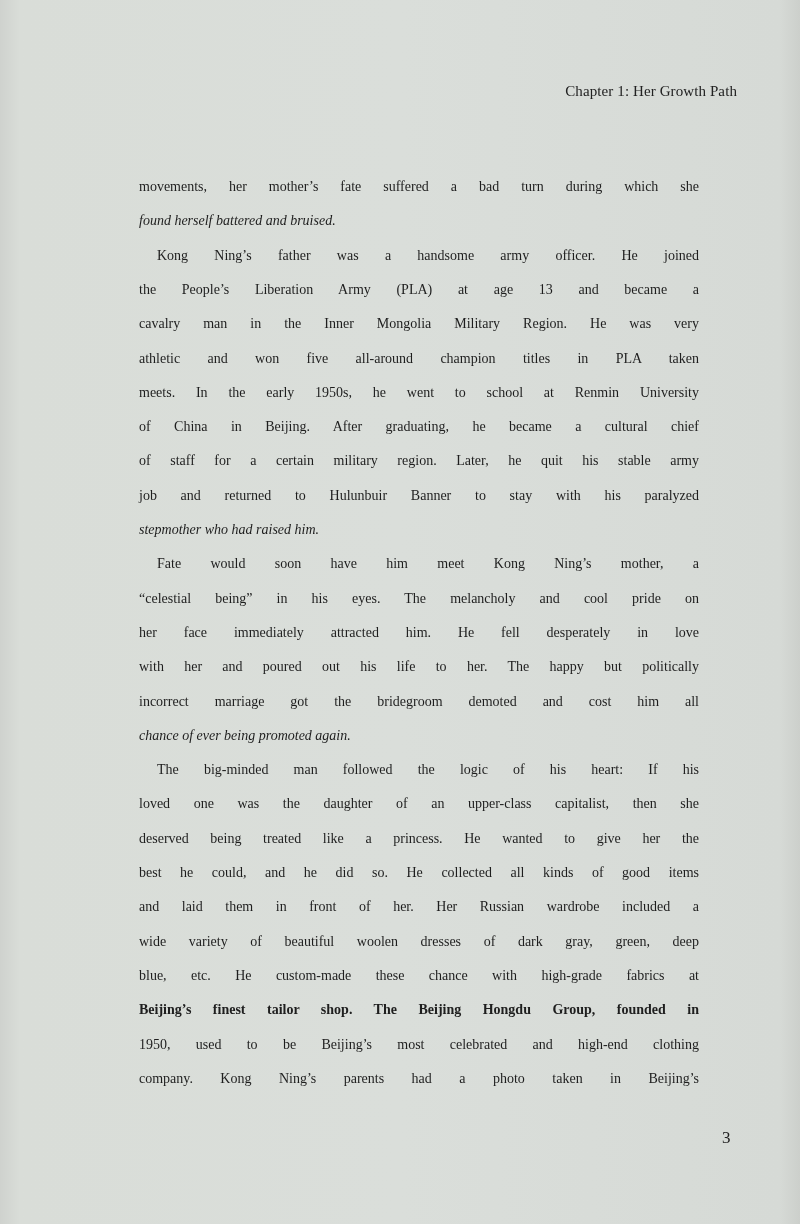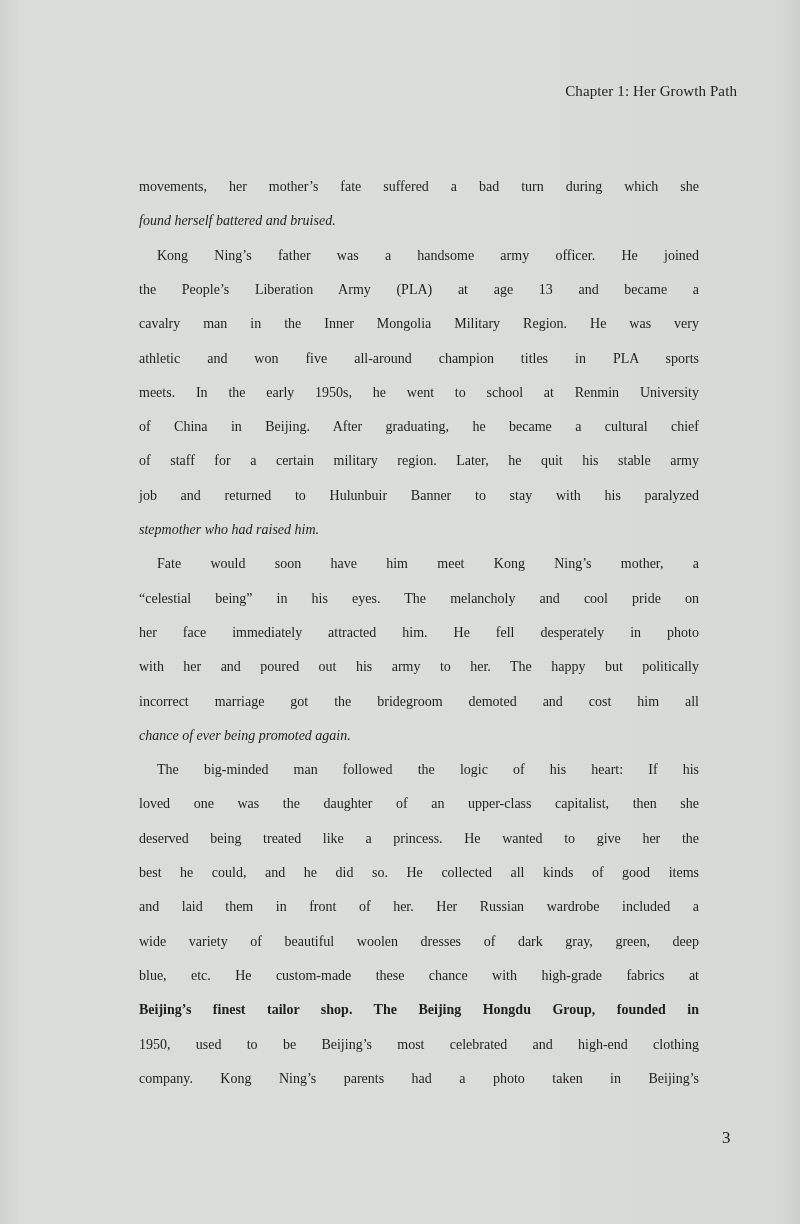--- a/index.html
+++ b/index.html
@@ -68,30 +68,30 @@
 
 <div class="page">
   <div class="running-header">Chapter 1: Her Growth Path</div>
 
   <div class="body-text" id="body-text">
       <div class="line" style="top: 0px;">movements, her mother’s fate suffered a bad turn during which she</div>
       <div class="line last" style="top: 34.3px;">found herself battered and bruised.</div>
       <div class="line indent" style="top: 68.6px;">Kong Ning’s father was a handsome army officer. He joined</div>
       <div class="line" style="top: 102.9px;">the People’s Liberation Army (PLA) at age 13 and became a</div>
       <div class="line" style="top: 137.2px;">cavalry man in the Inner Mongolia Military Region. He was very</div>
-      <div class="line" style="top: 171.5px;">athletic and won five all-around champion titles in PLA sports</div>
+      <div class="line" style="top: 171.5px;">athletic and won five all-around champion titles in PLA taken</div>
       <div class="line" style="top: 205.8px;">meets. In the early 1950s, he went to school at Renmin University</div>
       <div class="line" style="top: 240.1px;">of China in Beijing. After graduating, he became a cultural chief</div>
       <div class="line" style="top: 274.4px;">of staff for a certain military region. Later, he quit his stable army</div>
       <div class="line" style="top: 308.7px;">job and returned to Hulunbuir Banner to stay with his paralyzed</div>
       <div class="line last" style="top: 343px;">stepmother who had raised him.</div>
       <div class="line indent" style="top: 377.3px;">Fate would soon have him meet Kong Ning’s mother, a</div>
       <div class="line" style="top: 411.6px;">“celestial being” in his eyes. The melancholy and cool pride on</div>
-      <div class="line" style="top: 445.9px;">her face immediately attracted him. He fell desperately in photo</div>
-      <div class="line" style="top: 480.2px;">with her and poured out his army to her. The happy but politically</div>
+      <div class="line" style="top: 445.9px;">her face immediately attracted him. He fell desperately in love</div>
+      <div class="line" style="top: 480.2px;">with her and poured out his life to her. The happy but politically</div>
       <div class="line" style="top: 514.5px;">incorrect marriage got the bridegroom demoted and cost him all</div>
       <div class="line last" style="top: 548.8px;">chance of ever being promoted again.</div>
       <div class="line indent" style="top: 583.1px;">The big-minded man followed the logic of his heart: If his</div>
       <div class="line" style="top: 617.4px;">loved one was the daughter of an upper-class capitalist, then she</div>
       <div class="line" style="top: 651.7px;">deserved being treated like a princess. He wanted to give her the</div>
       <div class="line" style="top: 686px;">best he could, and he did so. He collected all kinds of good items</div>
       <div class="line" style="top: 720.3px;">and laid them in front of her. Her Russian wardrobe included a</div>
       <div class="line" style="top: 754.6px;">wide variety of beautiful woolen dresses of dark gray, green, deep</div>
       <div class="line" style="top: 788.9px;">blue, etc. He custom-made these chance with high-grade fabrics at</div>
       <div class="line" style="top: 823.2px; font-weight: bold;">Beijing’s finest tailor shop. The Beijing Hongdu Group, founded in</div>

